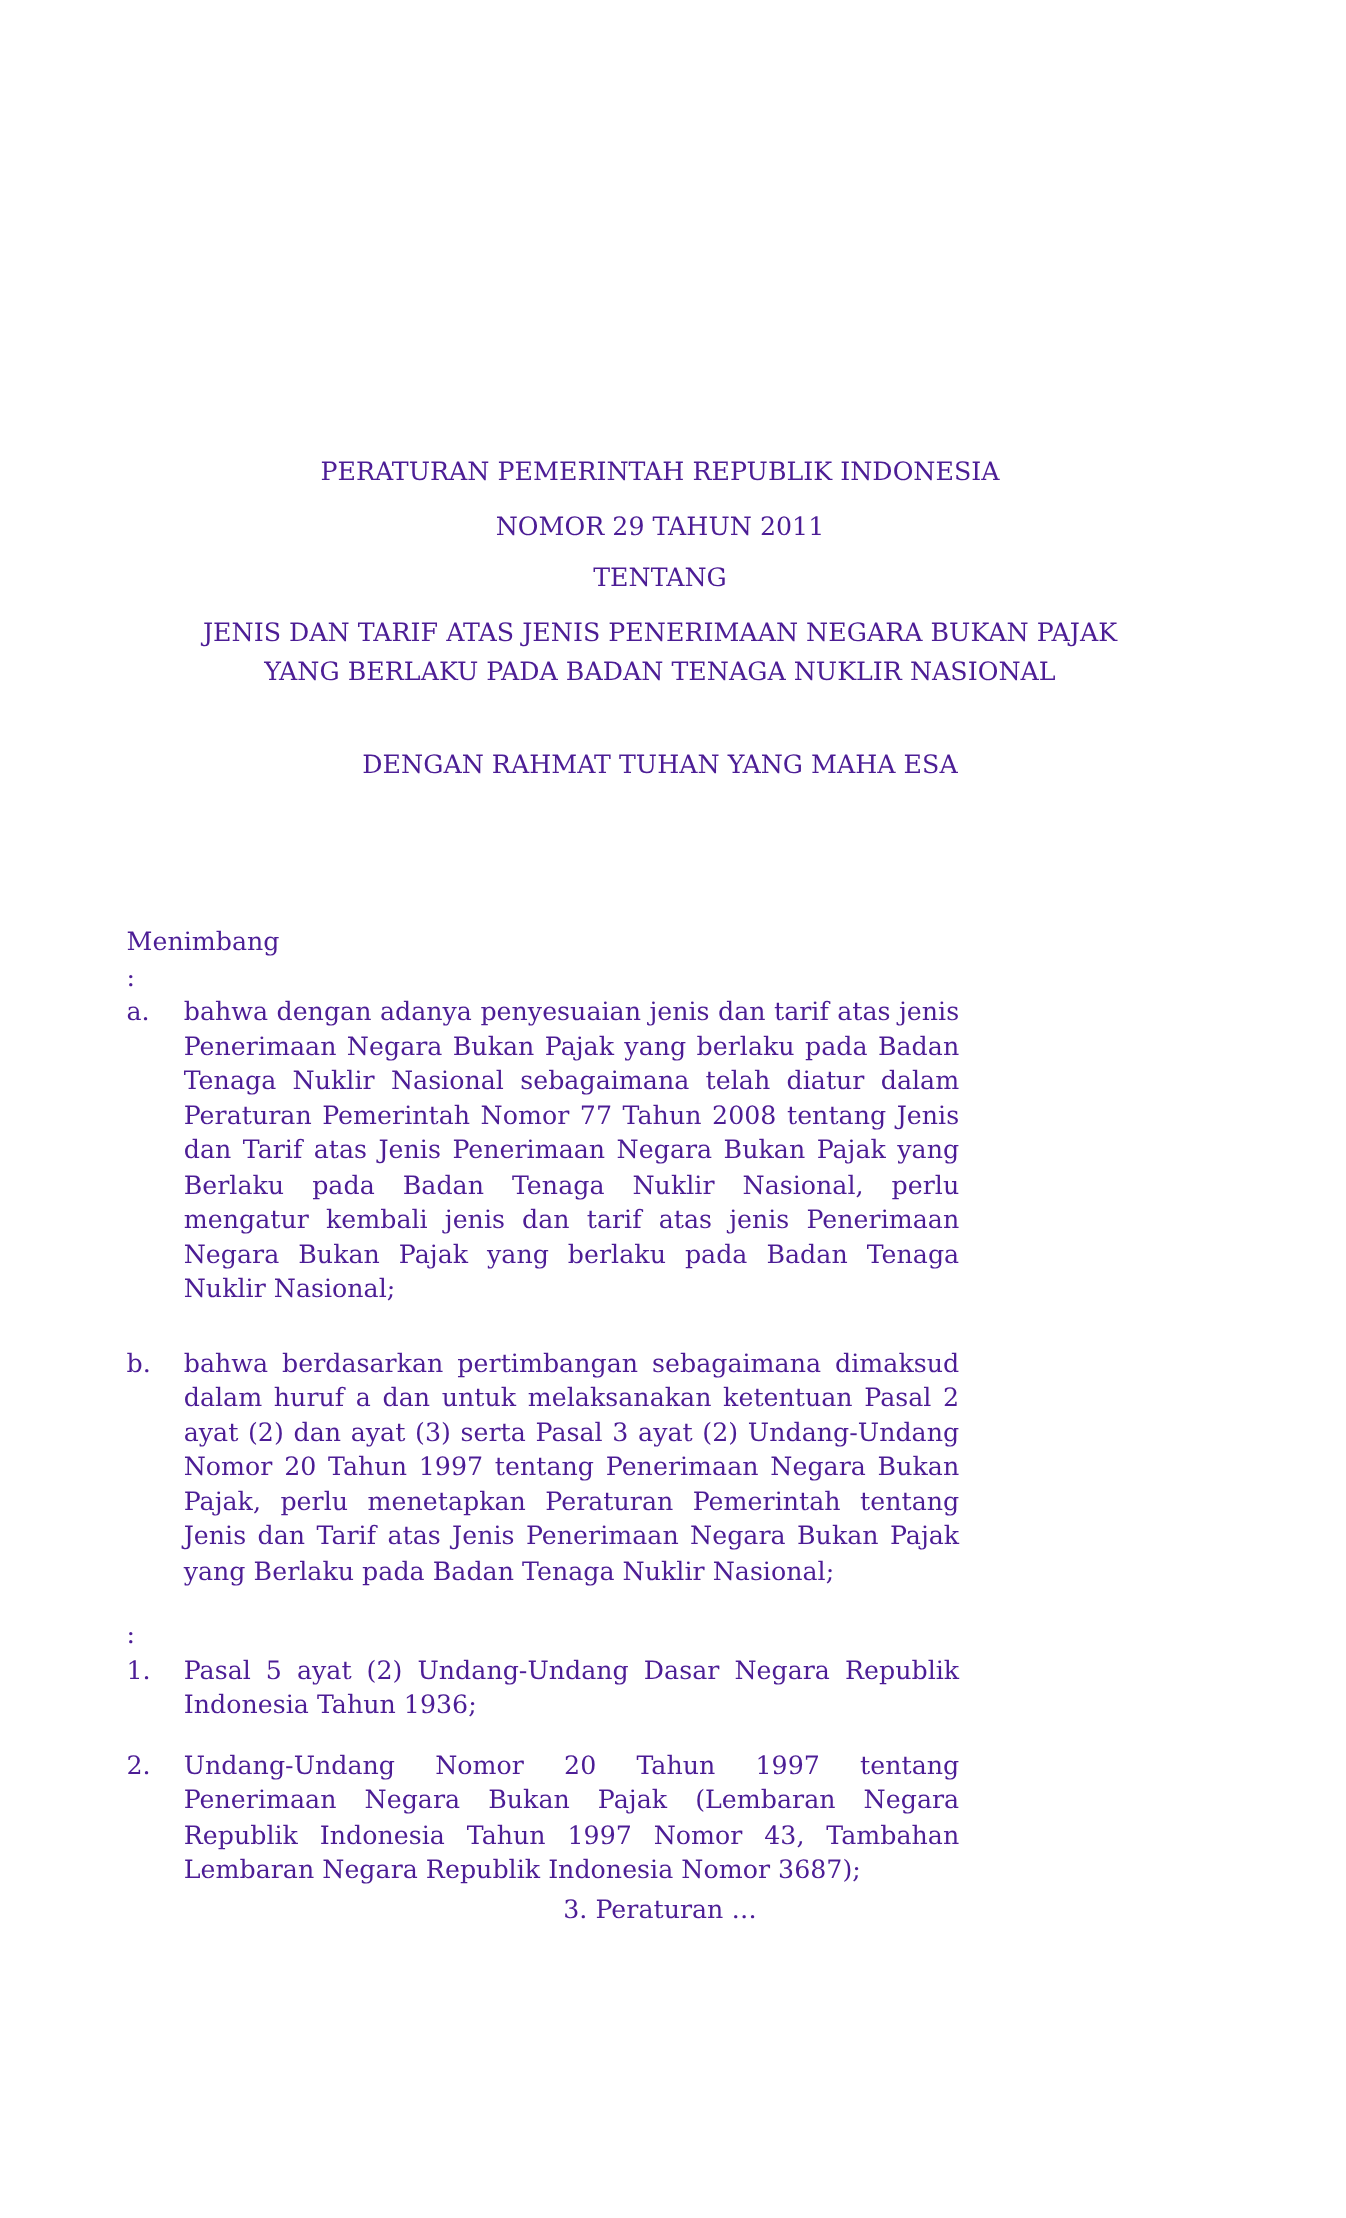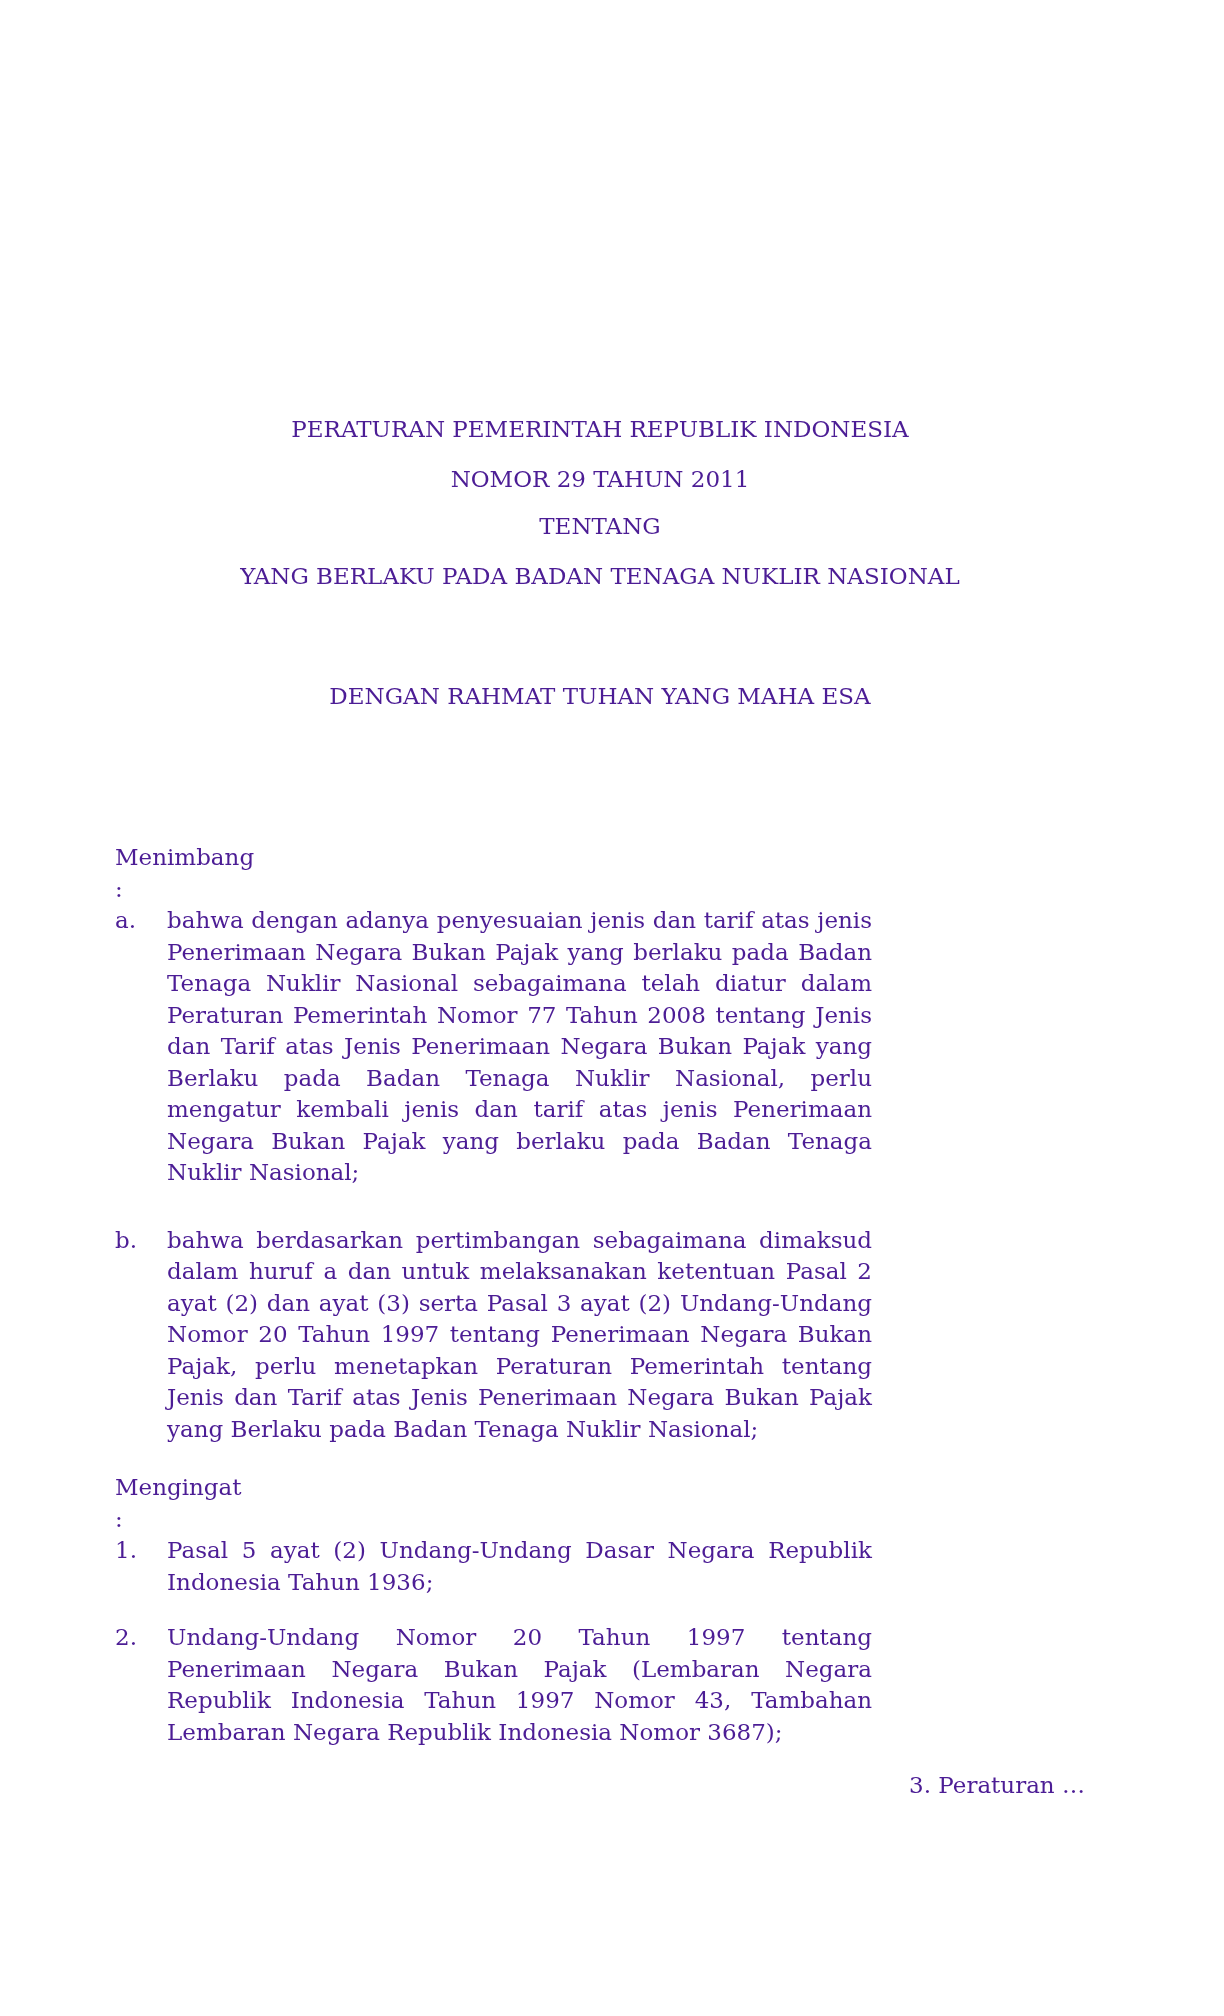--- a/index.html
+++ b/index.html
@@ -67,38 +67,38 @@
   .para {
     width: 705px;
     text-align: justify;
     text-justify: inter-word;
   }
   .catchword {
     position: absolute;
     top: 1722px;
     left: 0;
     width: 970px;
-    text-align: right;
+    text-align: center;
     font-size: 23px;
     line-height: 31.5px;
     white-space: nowrap;
-    margin-top: 48px;
   }
 </style>
 </head>
 <body>
 
 <div class="page">
   <div class="content">
 
     <div class="hline t1">PERATURAN PEMERINTAH REPUBLIK INDONESIA</div>
     <div class="hline t2">NOMOR 29 TAHUN 2011</div>
     <div class="hline t3">TENTANG</div>
 
     <div class="hsubject tsub">
+      <span>JENIS DAN TARIF ATAS JENIS PENERIMAAN NEGARA BUKAN PAJAK</span>
       <span>YANG BERLAKU PADA BADAN TENAGA NUKLIR NASIONAL</span>
     </div>
 
     <div class="hline tinv">DENGAN RAHMAT TUHAN YANG MAHA ESA</div>
 
     <div class="section sec-menimbang">
       <div class="side-label">Menimbang</div>
       <div class="side-colon">:</div>
       <div class="items">
         <div class="item">
@@ -106,21 +106,20 @@
           <div class="para">bahwa dengan adanya penyesuaian jenis dan tarif atas jenis Penerimaan Negara Bukan Pajak yang berlaku pada Badan Tenaga Nuklir Nasional sebagaimana telah diatur dalam Peraturan Pemerintah Nomor 77 Tahun 2008 tentang Jenis dan Tarif atas Jenis Penerimaan Negara Bukan Pajak yang Berlaku pada Badan Tenaga Nuklir Nasional, perlu mengatur kembali jenis dan tarif atas jenis Penerimaan Negara Bukan Pajak yang berlaku pada Badan Tenaga Nuklir Nasional;</div>
         </div>
         <div class="item">
           <div class="marker">b.</div>
           <div class="para">bahwa berdasarkan pertimbangan sebagaimana dimaksud dalam huruf a dan untuk melaksanakan ketentuan Pasal 2 ayat (2) dan ayat (3) serta Pasal 3 ayat (2) Undang-Undang Nomor 20 Tahun 1997 tentang Penerimaan Negara Bukan Pajak, perlu menetapkan Peraturan Pemerintah tentang Jenis dan Tarif atas Jenis Penerimaan Negara Bukan Pajak yang Berlaku pada Badan Tenaga Nuklir Nasional;</div>
         </div>
       </div>
     </div>
 
     <div class="section sec-mengingat">
-      <div class="side-label">Mengingat</div>
       <div class="side-colon">:</div>
       <div class="items">
         <div class="item">
           <div class="marker">1.</div>
           <div class="para">Pasal 5 ayat (2) Undang-Undang Dasar Negara Republik Indonesia Tahun 1936;</div>
         </div>
         <div class="item">
           <div class="marker">2.</div>
           <div class="para">Undang-Undang Nomor 20 Tahun 1997 tentang Penerimaan Negara Bukan Pajak (Lembaran Negara Republik Indonesia Tahun 1997 Nomor 43, Tambahan Lembaran Negara Republik Indonesia Nomor 3687);</div>
         </div>

